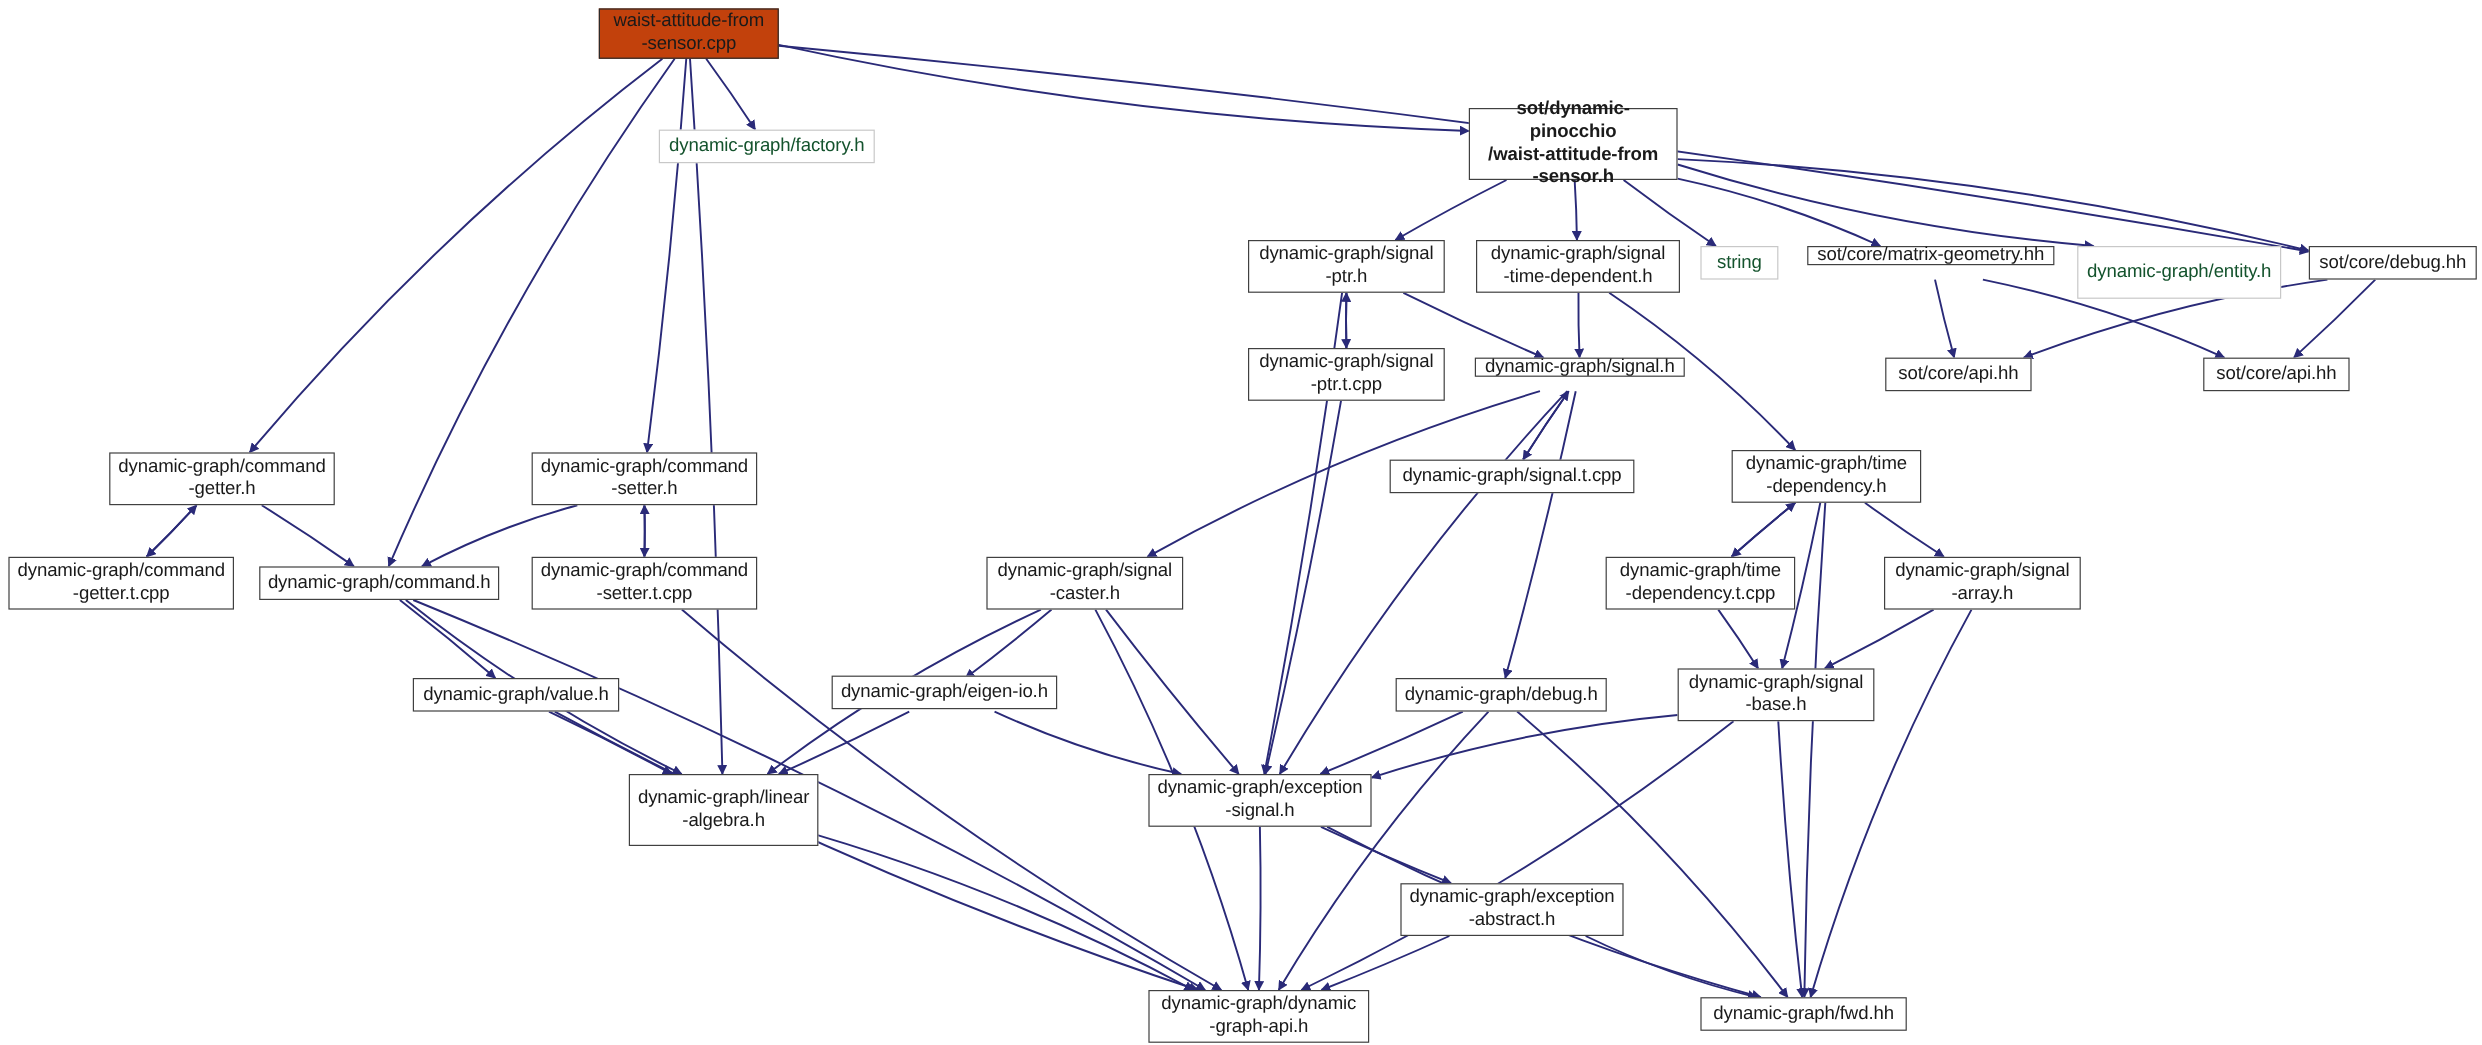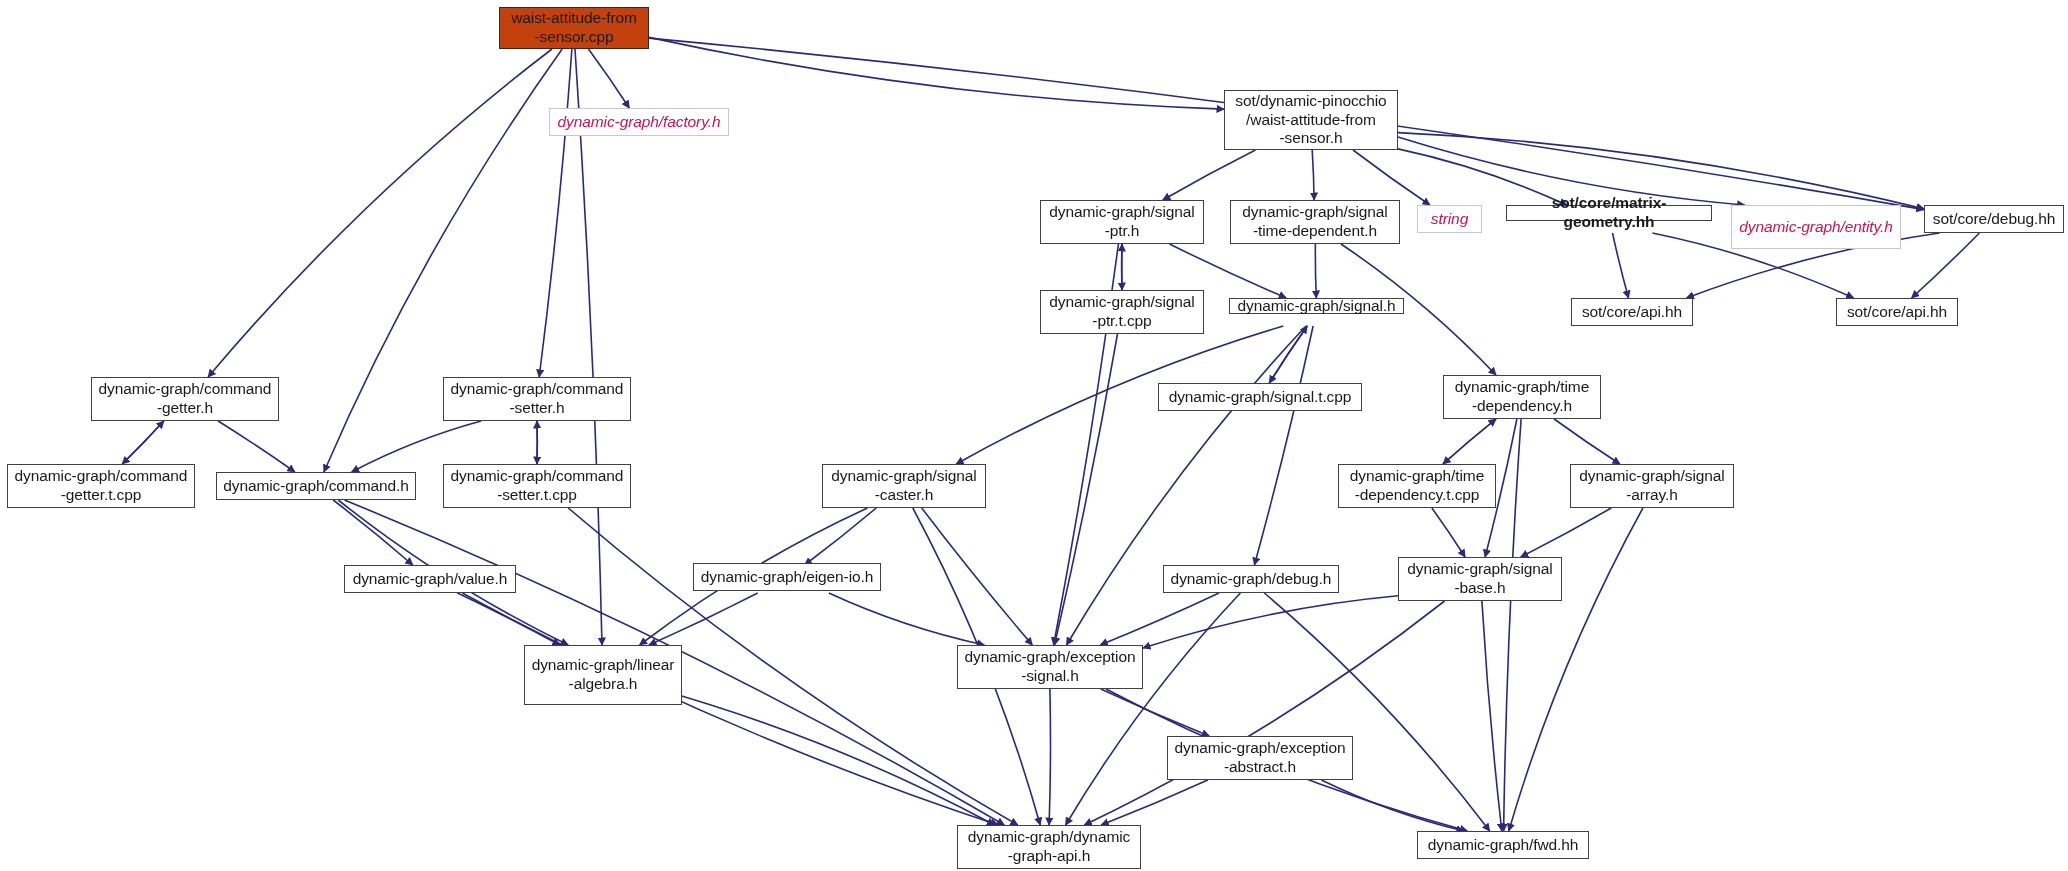--- a/index.html
+++ b/index.html
@@ -39,22 +39,21 @@
     white-space: pre-line;
     padding: 0 3px;
     z-index: 5;
   }
   .gnode.root {
     background: #c2410c;
     border: 1px solid #2b2b2b;
   }
   .gnode.ext {
     border: 1px solid #c8c8c8;
-    color: #be185d;
-    font-style: italic;
+    color: #14532d;
   }
 </style>
 </head>
 <body>
 
 <div id="graph-root">
   <svg id="edge-layer" viewBox="0 0 2068 871" width="2068" height="871" xmlns="http://www.w3.org/2000/svg">
     <defs>
       <marker id="arrow" viewBox="0 0 10 10" refX="9" refY="5" markerWidth="5.2" markerHeight="5.2" orient="auto-start-reverse">
         <path d="M 0 0 L 10 5 L 0 10 z" fill="#2a2a78"></path>
@@ -127,29 +126,29 @@
         <path d="M 1106.0 689.0 Q 1278.9 779.9 1467.4 831.0" marker-end="url(#arrow)"></path>
         <path d="M 1207.8 780.0 Q 1155.1 804.0 1101.2 825.0" marker-end="url(#arrow)"></path>
         <path d="M 1321.4 780.0 Q 1389.9 813.3 1463.9 831.0" marker-end="url(#arrow)"></path>
         <path d="M 657.5 689.0 Q 833.5 738.5 994.5 825.0" marker-end="url(#arrow)"></path>
       </g>
   </svg>
   <div id="nodes-layer">
       <div class="gnode root" style="left: 499px; top: 7px; width: 150px; height: 42px;">waist-attitude-from
 -sensor.cpp</div>
       <div class="gnode ext" style="left: 549px; top: 108px; width: 180px; height: 28px;">dynamic-graph/factory.h</div>
-      <div class="gnode" style="left: 1224px; top: 90px; width: 174px; height: 60px;">sot/dynamic-pinocchio
+      <div class="gnode" style="left: 1224px; top: 90px; width: 174px; height: 60px; font-weight: bold;">sot/dynamic-pinocchio
 /waist-attitude-from
 -sensor.h</div>
       <div class="gnode" style="left: 1040px; top: 200px; width: 164px; height: 44px;">dynamic-graph/signal
 -ptr.h</div>
       <div class="gnode" style="left: 1230px; top: 200px; width: 170px; height: 44px;">dynamic-graph/signal
 -time-dependent.h</div>
       <div class="gnode ext" style="left: 1417px; top: 205px; width: 65px; height: 28px;">string</div>
-      <div class="gnode" style="left: 1506px; top: 205px; width: 206px; height: 16px; font-weight: bold;">sot/core/matrix-geometry.hh</div>
+      <div class="gnode" style="left: 1506px; top: 205px; width: 206px; height: 16px;">sot/core/matrix-geometry.hh</div>
       <div class="gnode ext" style="left: 1731px; top: 205px; width: 170px; height: 44px;">dynamic-graph/entity.h</div>
       <div class="gnode" style="left: 1924px; top: 205px; width: 140px; height: 28px;">sot/core/debug.hh</div>
       <div class="gnode" style="left: 1040px; top: 290px; width: 164px; height: 44px;">dynamic-graph/signal
 -ptr.t.cpp</div>
       <div class="gnode" style="left: 1229px; top: 298px; width: 175px; height: 16px;">dynamic-graph/signal.h</div>
       <div class="gnode" style="left: 1571px; top: 298px; width: 122px; height: 28px;">sot/core/api.hh</div>
       <div class="gnode" style="left: 1836px; top: 298px; width: 122px; height: 28px;">sot/core/api.hh</div>
       <div class="gnode" style="left: 91px; top: 377px; width: 188px; height: 44px;">dynamic-graph/command
 -getter.h</div>
       <div class="gnode" style="left: 443px; top: 377px; width: 188px; height: 44px;">dynamic-graph/command

